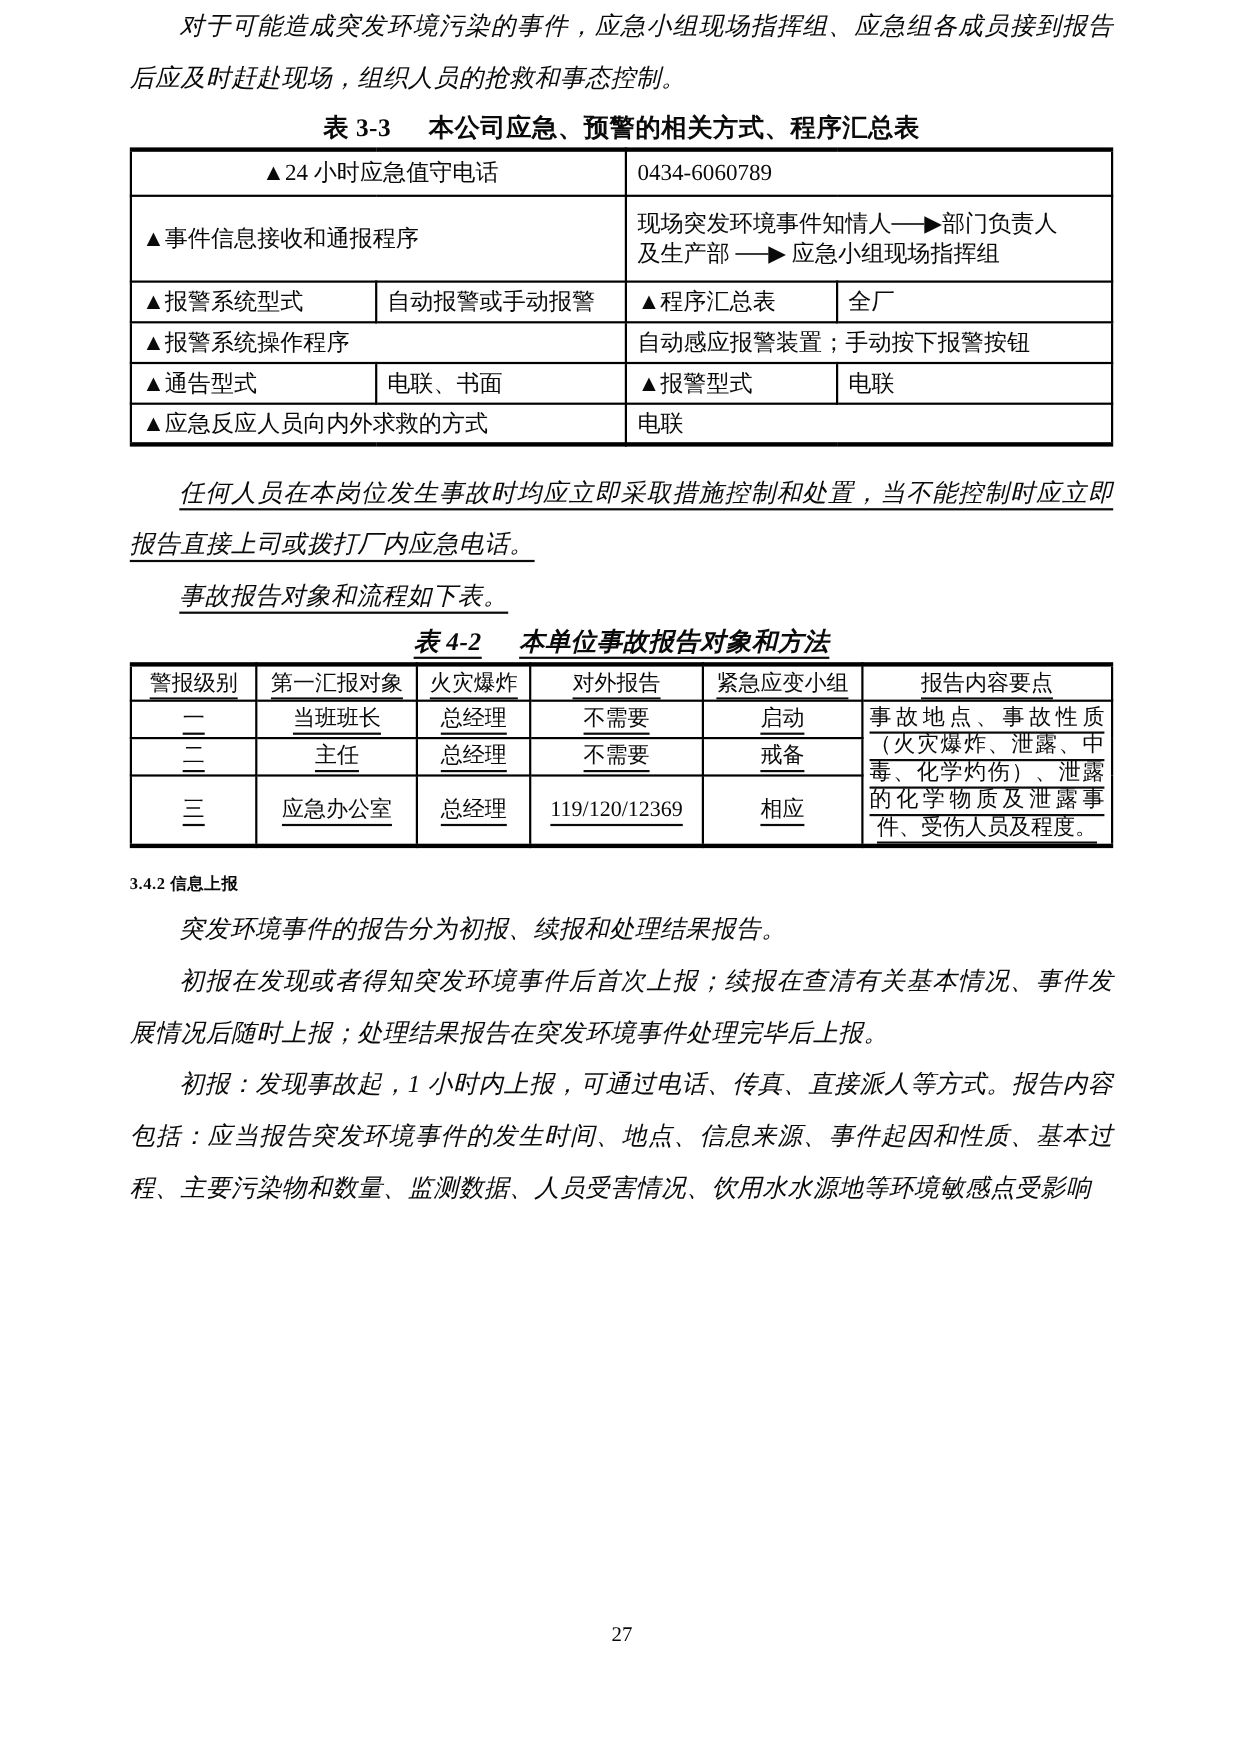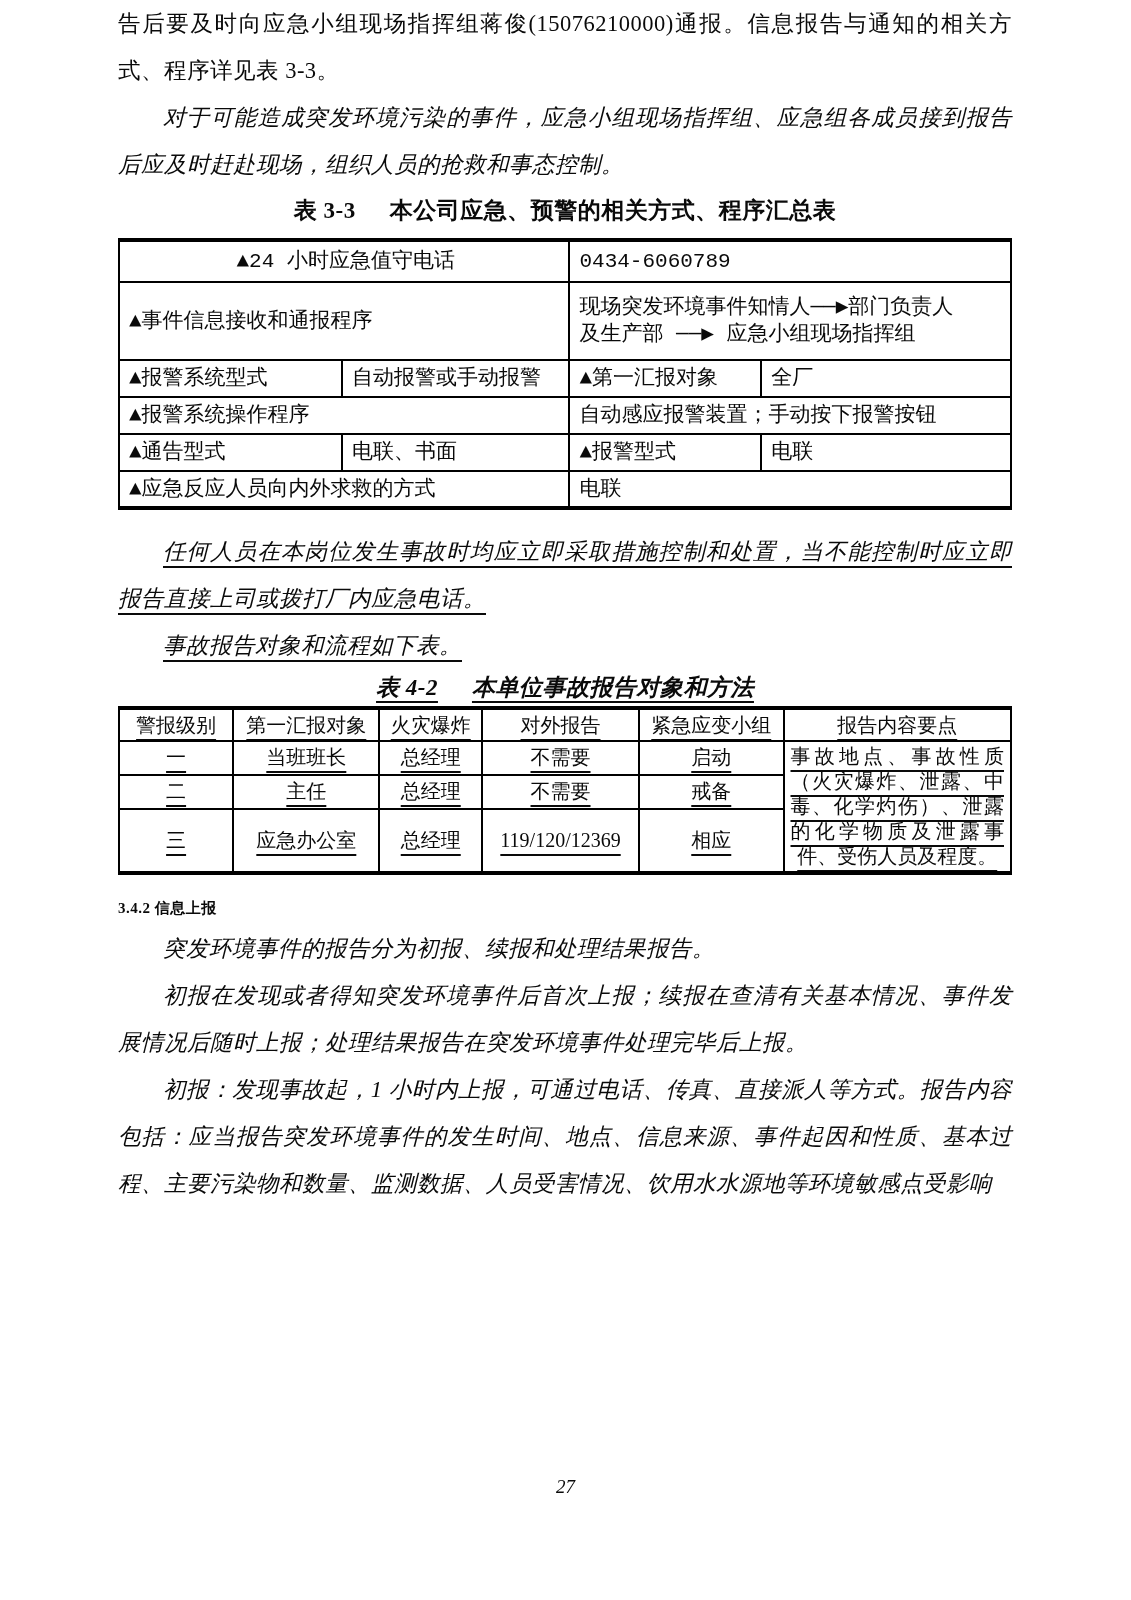--- a/index.html
+++ b/index.html
@@ -44,21 +44,21 @@
     text-decoration:underline;
     text-underline-offset:6px;
     text-decoration-thickness:2px;
     font-style:italic;
   }
   table{
     border-collapse:collapse;
     width:894px;
     table-layout:fixed;
   }
-  table.t33{margin-top:12px;font-size:21px;font-family:Liberation Mono, monospace;}
+  table.t33{margin-top:2px;font-size:21px;}
   table.t33 td{
     border:2px solid #000;
     padding:2px 6px 2px 9px;
     line-height:27px;
     vertical-align:middle;
     overflow:hidden;
   }
   table.t33{border-top:4px solid #000;border-bottom:4px solid #000;}
   table.t33 tr.r1{height:42px;}
   table.t33 tr.r2{height:78px;}
@@ -90,30 +90,28 @@
     font-size:15px;
     line-height:34px;
     letter-spacing:0.5px;
   }
   .footer{
     position:absolute;
     left:0;right:0;
     top:1476px;
     text-align:center;
     font-size:19px;
-    font-style:italic;
   }
 </style>
 </head>
 <body>
 
 <div class="page">
   <div class="content">
 
-    <p class="body mt-first">告后要及时向应急小组现场指挥组蒋俊(15076210000)通报。信息报告与通知的相关方式、程序详见表 3-3。</p>
     <p class="body indent">对于可能造成突发环境污染的事件，应急小组现场指挥组、应急组各成员接到报告后应及时赶赴现场，组织人员的抢救和事态控制。</p>
 
     <div class="t-title"><span>表 3-3</span><span class="gap"></span><span>本公司应急、预警的相关方式、程序汇总表</span></div>
 
     <table class="t33">
       <colgroup>
         <col style="width:25%">
           <col style="width:25.5%">
           <col style="width:21.5%">
           <col style="width:28%">
@@ -126,21 +124,21 @@
       <tr class="r2">
         <td colspan="2">▲事件信息接收和通报程序</td>
         <td colspan="2">
           <div>现场突发环境事件知情人──▶部门负责人</div>
           <div>及生产部 ──▶ 应急小组现场指挥组</div>
         </td>
       </tr>
       <tr class="rstd">
         <td>▲报警系统型式</td>
         <td>自动报警或手动报警</td>
-        <td>▲第一汇报对象</td>
+        <td>▲程序汇总表</td>
         <td>全厂</td>
       </tr>
       <tr class="rstd">
         <td colspan="2">▲报警系统操作程序</td>
         <td colspan="2">自动感应报警装置；手动按下报警按钮</td>
       </tr>
       <tr class="rstd">
         <td>▲通告型式</td>
         <td>电联、书面</td>
         <td>▲报警型式</td>

